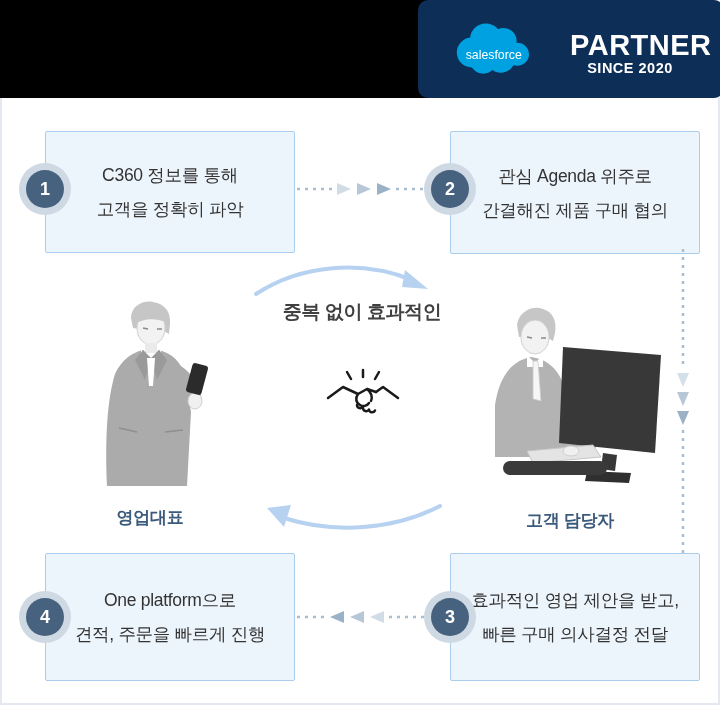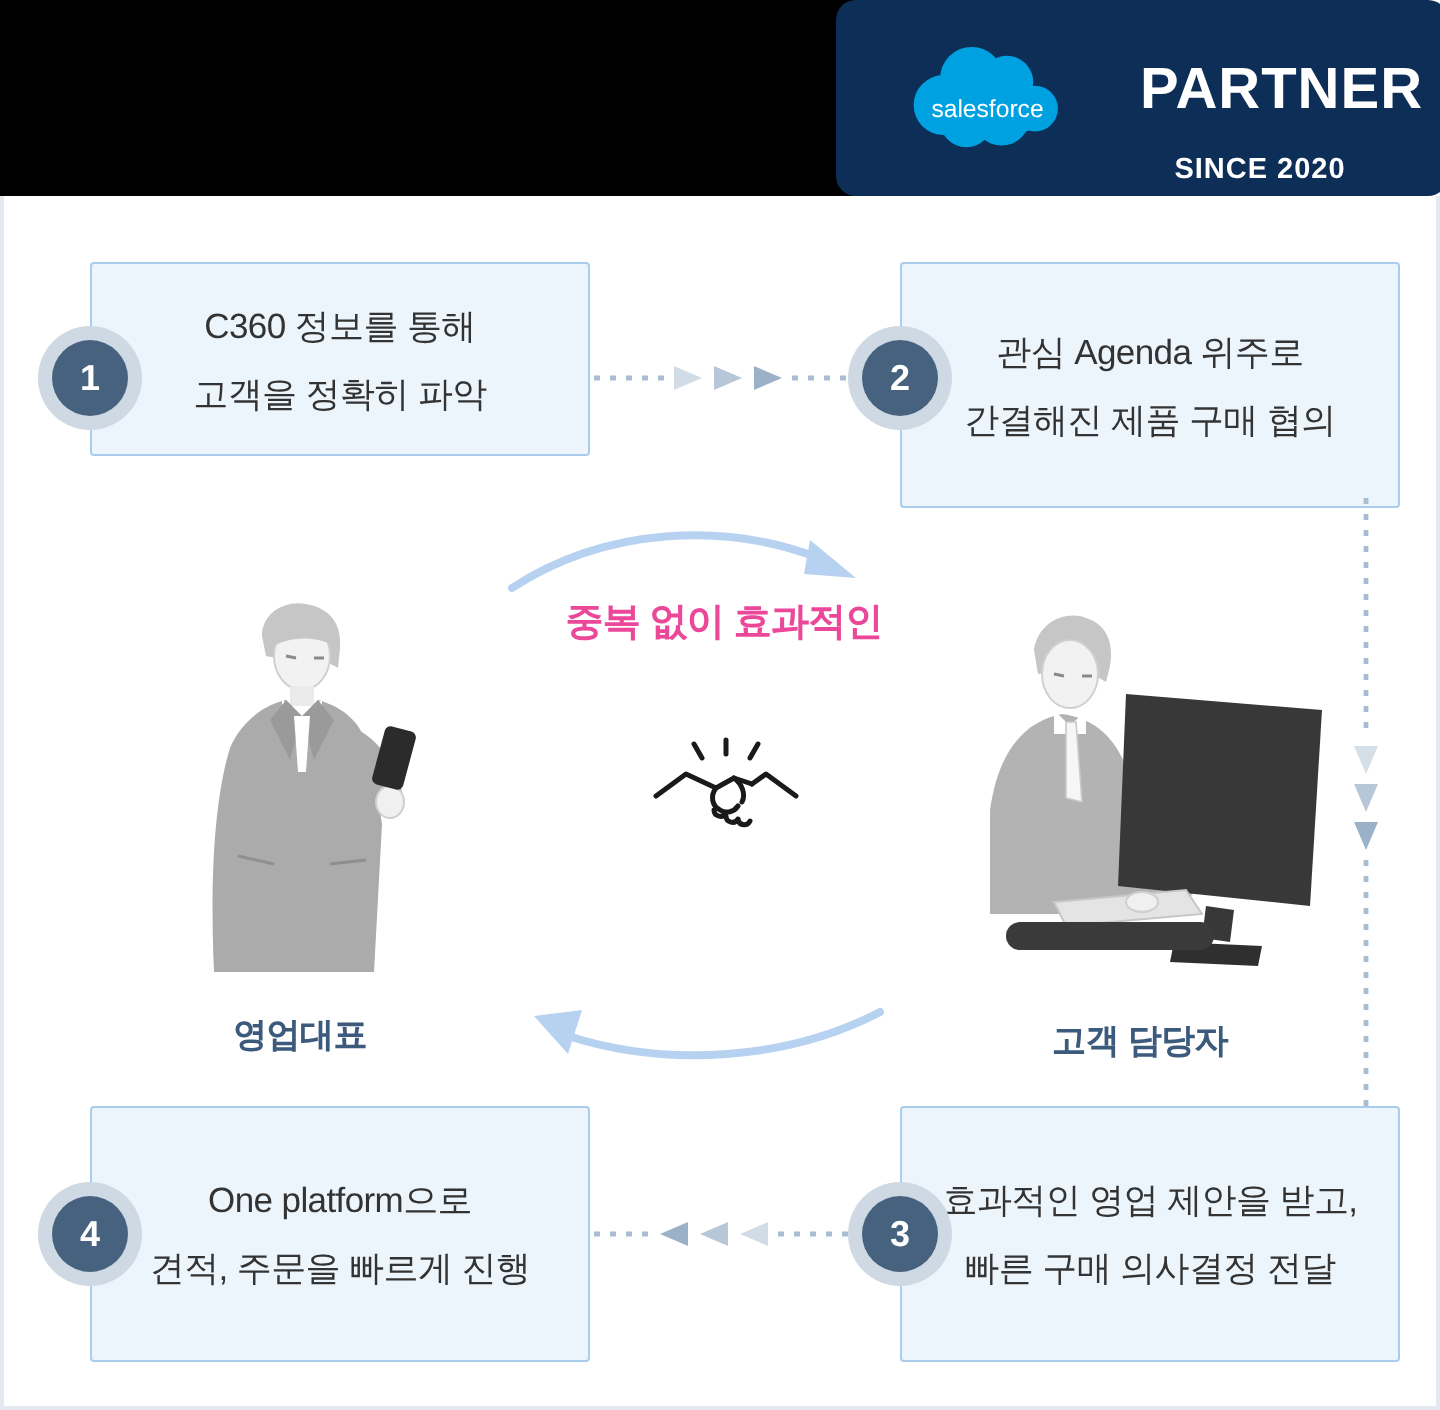--- a/index.html
+++ b/index.html
@@ -13,49 +13,49 @@
   .topbar{ position:absolute; left:0; top:0; width:604px; height:98px; }
   .topbar-black{ position:absolute; left:0; top:0; width:430px; height:98px; background:#000; }
   .partner-badge{
     position:absolute; left:418px; top:0; width:306px; height:98px;
     background:#0d2e56; border-radius:10px;
     display:flex; align-items:center;
   }
   .sf-cloud{ position:absolute; left:30px; top:17px; }
   .partner-text{ position:absolute; left:152px; top:30px; width:120px; text-align:center; color:#fff; }
   .partner-title{ font-size:29px; font-weight:800; letter-spacing:0.5px; line-height:30px;text-align:center; }
-  .partner-since{ font-size:14.5px; font-weight:700; letter-spacing:0.5px; margin-top:17px; }
+  .partner-since{ font-size:14.5px; font-weight:700; letter-spacing:0.5px; margin-top:0; }
   
   .content{
     position:absolute; left:0; top:98px; width:720px; height:607px;
     background:#fff;
     border-left:2px solid #e4e8ef; border-right:2px solid #e4e8ef; border-bottom:2px solid #e4e8ef;
   }
   
   .step-box{
     position:absolute; background:#edf5fc; border:1px solid #aacdee; border-radius:2px;
     display:flex; flex-direction:column; justify-content:center; align-items:center;
     text-align:center; color:#333; font-size:17.5px; line-height:34px; letter-spacing:-0.3px;
   }
-  .pos1{ left:45px;  top:131px; width:250px; height:97px;justify-content:center; }
+  .pos1{ left:45px;  top:131px; width:250px; height:122px;justify-content:center; }
   .pos2{ left:450px; top:131px; width:250px; height:123px; }
   .pos3{ left:450px; top:553px; width:250px; height:128px; }
   .pos4{ left:45px;  top:553px; width:250px; height:128px; }
   .step-badge{
     position:absolute; width:38px; height:38px; border-radius:50%;
     background:#46627f; box-shadow:0 0 0 7px #cfd9e3;
     display:flex; align-items:center; justify-content:center;
     color:#fff; font-size:18px; font-weight:700; z-index:5;
   }
   .b1{ left:26px;  top:170px; } .b2{ left:431px; top:170px; }
   .b3{ left:431px; top:598px; } .b4{ left:26px;  top:598px; }
   
   .arrow{ position:absolute; }
   
-  .msg{ position:absolute; text-align:center; color:#ec4899; font-weight:700;
+  .msg{ position:absolute; text-align:center; color:#404040; font-weight:700;
         font-size:19px; line-height:33px; letter-spacing:-0.4px; }
   .msg-top{ left:212px; top:295px; width:300px; }
   .msg-bottom{ left:232px; top:442px; width:260px; }
   
   .person{ position:absolute; }
   .person-label{ position:absolute; text-align:center; color:#3c5a7b;
                  font-size:17px; font-weight:700; letter-spacing:-0.3px;margin-top:20px; }
   .label-left{ left:90px; top:486px; width:120px; }
   .label-right{ left:497px; top:489px; width:146px; }
 </style>

